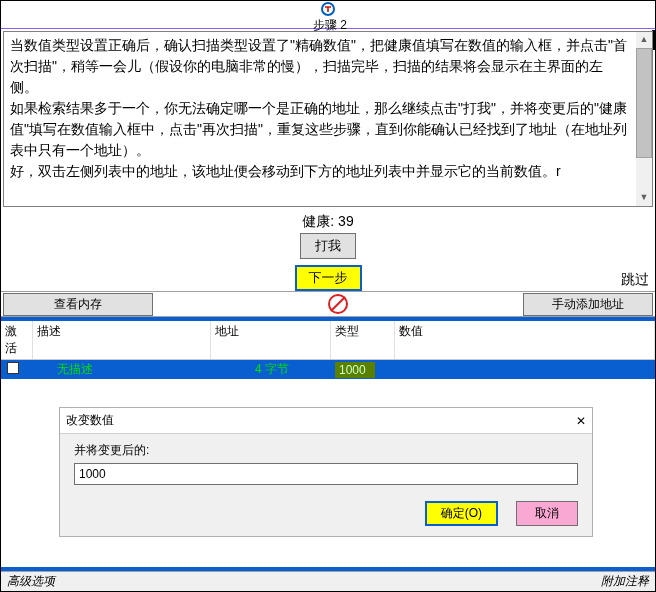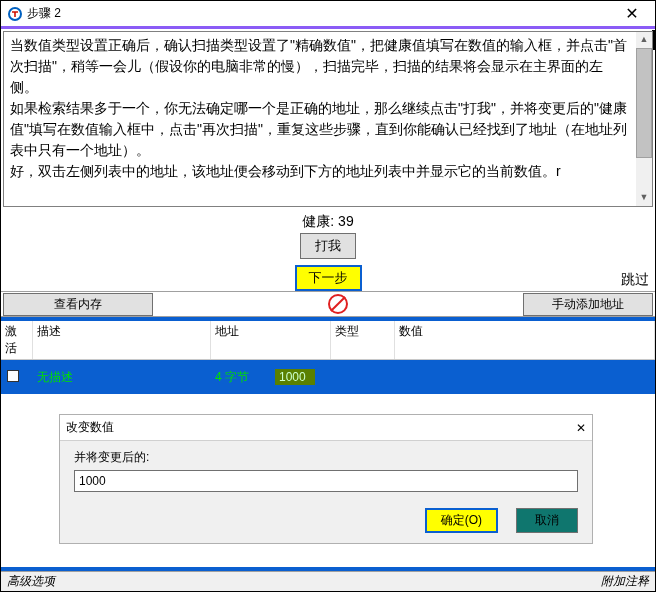--- a/index.html
+++ b/index.html
@@ -1,18 +1,18 @@
 <!DOCTYPE html>
 <html><head>
 <meta charset="utf-8">
 <style>
   * { box-sizing: border-box; margin: 0; padding: 0; }
   html, body { width: 656px; height: 592px; font-family: "Microsoft YaHei", Arial, sans-serif; font-size: 12px; overflow: hidden; background: #fff; }
   .window { width: 656px; height: 592px; display: flex; flex-direction: column; border: 1px solid #000; }
-  .titlebar { height: 28px; background: #fff; border-bottom: 3px solid #8b5cf6; display: flex; align-items: center; padding: 0 2px 0 6px; }
+  .titlebar { height: 28px; background: #fff; border-bottom: 1px solid #8b5cf6; display: flex; align-items: center; padding: 0 2px 0 6px; flex-direction: column; }
   .titlebar .icon { width: 16px; height: 16px; margin-right: 4px; display: flex; align-items: center; justify-content: center; }
   .titlebar .title { flex: 1; font-size: 12px; }
   .titlebar .close { width: 42px; height: 100%; display: flex; align-items: center; justify-content: center; font-size: 16px; }
   .textpanel { border: 1px solid #808080; background: #fff; margin: 2px; padding: 3px 6px; font-size: 14px; line-height: 1.5; height: 176px; overflow: hidden; position: relative; }
   .textpanel .scroll { position: absolute; right: 0; top: 0; width: 16px; height: 100%; background: #f0f0f0; display: flex; flex-direction: column; }
   .scroll .arrow { height: 16px; background: #f0f0f0; display: flex; align-items: center; justify-content: center; font-size: 9px; color: #606060; }
   .scroll .track { flex: 1; background: #f0f0f0; }
   .scroll .thumb { height: 110px; background: #c2c2c2; border: 1px solid #a0a0a0; }
   .middle { padding: 4px 0 0 0; position: relative; }
   .health { text-align: center; font-size: 14px; }
@@ -26,35 +26,35 @@
   .noicon { width: 20px; height: 20px; border: 2px solid #e02020; border-radius: 50%; position: relative; }
   .noicon::after { content: ""; position: absolute; width: 20px; height: 2px; background: #e02020; top: 7px; left: -2px; transform: rotate(-45deg); }
   .table { }
   .thead { display: flex; background: #fff; border-bottom: 1px solid #c8c8c8; font-size: 12px; }
   .thead .th { padding: 2px 4px; border-right: 1px solid #e0e0e0; }
   .c-activate { width: 32px; }
   .c-desc { width: 178px; }
   .c-addr { width: 120px; }
   .c-type { width: 64px; }
   .c-val { flex: 1; }
-  .trow { display: flex; background: #0a5fd0; color: #fff; height: 34px; align-items: center; font-size: 12px; }
+  .trow { display: flex; background: #0a5fd0; color: #fff; height: 19px; align-items: center; font-size: 12px; gap: 20px; }
   .trow .td { padding: 1px 4px; }
   .trow .td.green { color: #00e000; }
   .trow .td.yellowbg { background: #5a8000; color: #ccffcc; }
   .chk { width: 12px; height: 12px; border: 1px solid #333; background: #fff; display: inline-block; margin: 0 2px; }
-  .dialog-area { flex: 1; position: relative; background: #fff; }
+  .dialog-area { flex: 1; position: relative; background: #fff; margin-top: 8px; }
   .dialog { position: absolute; left: 58px; top: 20px; width: 534px; height: 130px; border: 1px solid #b0b0b0; background: #f0f0f0; display: flex; flex-direction: column; }
   .dlg-title { height: 26px; display: flex; align-items: center; padding: 0 6px; border-bottom: 1px solid #d0d0d0; background: #fff; font-size: 12px; }
   .dlg-title .t { flex: 1; }
   .dlg-body { padding: 8px 14px; }
   .dlg-body .label { font-size: 12px; margin-bottom: 4px; }
   .dlg-body input { width: 100%; border: 1px solid #707070; padding: 3px 4px; font-size: 12px; }
   .dlg-buttons { display: flex; justify-content: flex-end; padding: 8px 14px; gap: 18px; }
   .dlg-buttons .ok { border: 2px solid #0a5fd0; background: #ffff00; padding: 2px 14px; font-size: 12px; text-align: right; }
-  .dlg-buttons .cancel { border: 1px solid #707070; background: #0f766e; padding: 3px 18px; font-size: 12px; }
+  .dlg-buttons .cancel { border: 1px solid #707070; background: #f9a8d4; padding: 3px 18px; font-size: 12px; }
   .statusbar { height: 20px; background: #f0f0f0; border-top: 1px solid #a0a0a0; display: flex; align-items: center; padding: 0 6px; font-size: 12px; font-style: italic; }
   .statusbar .sp { flex: 1; }
   .textbody { padding-right: 18px; }
   .bar-top { height: 4px; background: #0a5fd0; }
   .bar-bottom { height: 4px; background: #0a5fd0; }
   .rightedge { position: absolute; right: 0; top: 30px; width: 4px; height: 20px; background: #000; }
 </style>
 </head>
 <body>
 

